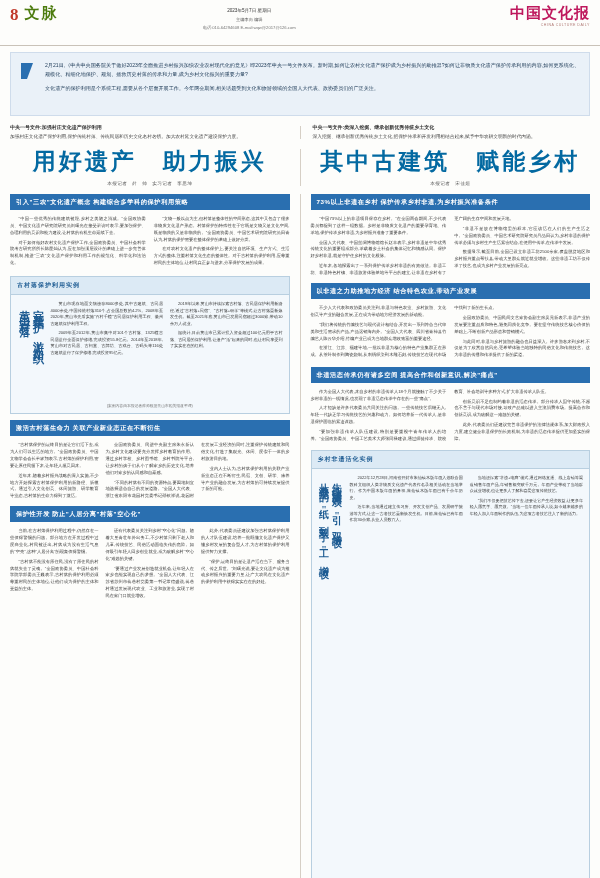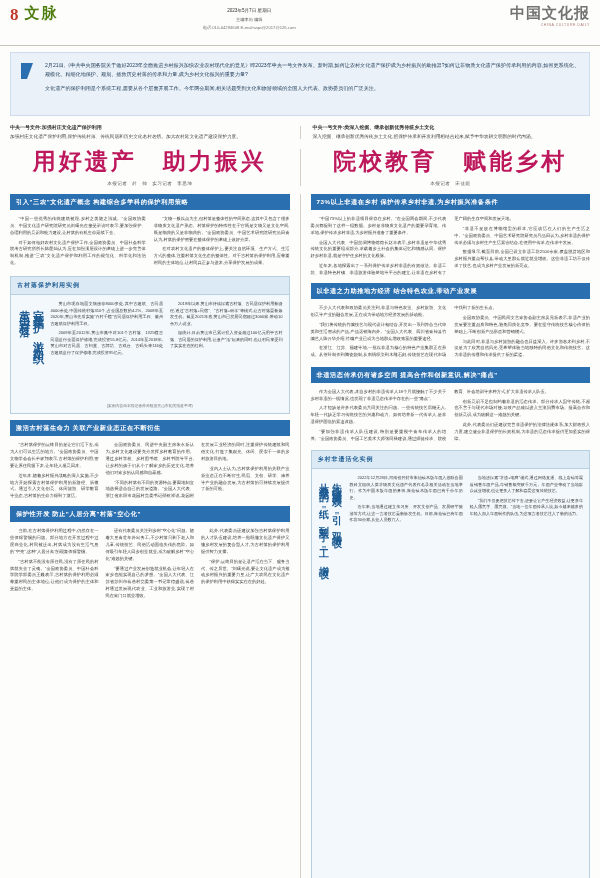--- a/index.html
+++ b/index.html
@@ -54,21 +54,21 @@
   .masthead-center .date-line { font-size:4.6px; color:#333; }
   .masthead-center .edit-line { margin-top:2px; }
   .masthead-center .contact-line { margin-top:2px; color:#777; }
   .brand {
     text-align:right;
     min-width:150px;
   }
   .brand-title {
     font-size:15px;
     font-weight:bold;
-    color:#737373;
+    color:#be185d;
     letter-spacing:1px;
     font-family:"Liberation Serif", serif;
     line-height:1;
   }
   .brand-sub {
     font-size:3.6px;
     color:#b07a75;
     letter-spacing:0.5px;
     margin-top:2px;
   }
@@ -126,21 +126,21 @@
   .headlines {
     display:flex;
     margin:8px 10px 0 10px;
     align-items:flex-start;
   }
   .headline-col { flex:1; text-align:center; }
   .headline {
     font-family:"Liberation Serif", serif;
     font-size:23px;
     font-weight:bold;
-    color:#be185d;
+    color:#0369a1;
     letter-spacing:3px;
     line-height:1.15;
     white-space:nowrap;
   }
   .byline {
     font-size:4.6px;
     color:#555;
     margin-top:5px;
     letter-spacing:0.4px;
   }
@@ -318,21 +318,21 @@
     </div>
   </div>
 
   <div class="headlines">
     <div class="headline-col">
       <div class="headline">用好遗产　助力振兴</div>
       <div class="byline">本报记者　薛　帅　实习记者　李思坤</div>
     </div>
     <div class="headline-sep"></div>
     <div class="headline-col">
-      <div class="headline">院校教育　赋能乡村</div>
+      <div class="headline">其中古建筑　赋能乡村</div>
       <div class="byline">本报记者　宋佳烜</div>
     </div>
   </div>
 
   <div class="body-wrap">
 
     <div class="side">
 
       <div class="subbar">引入"三农"文化遗产概念 构建综合多学科的保护利用策略</div>
       <div class="cols2">

